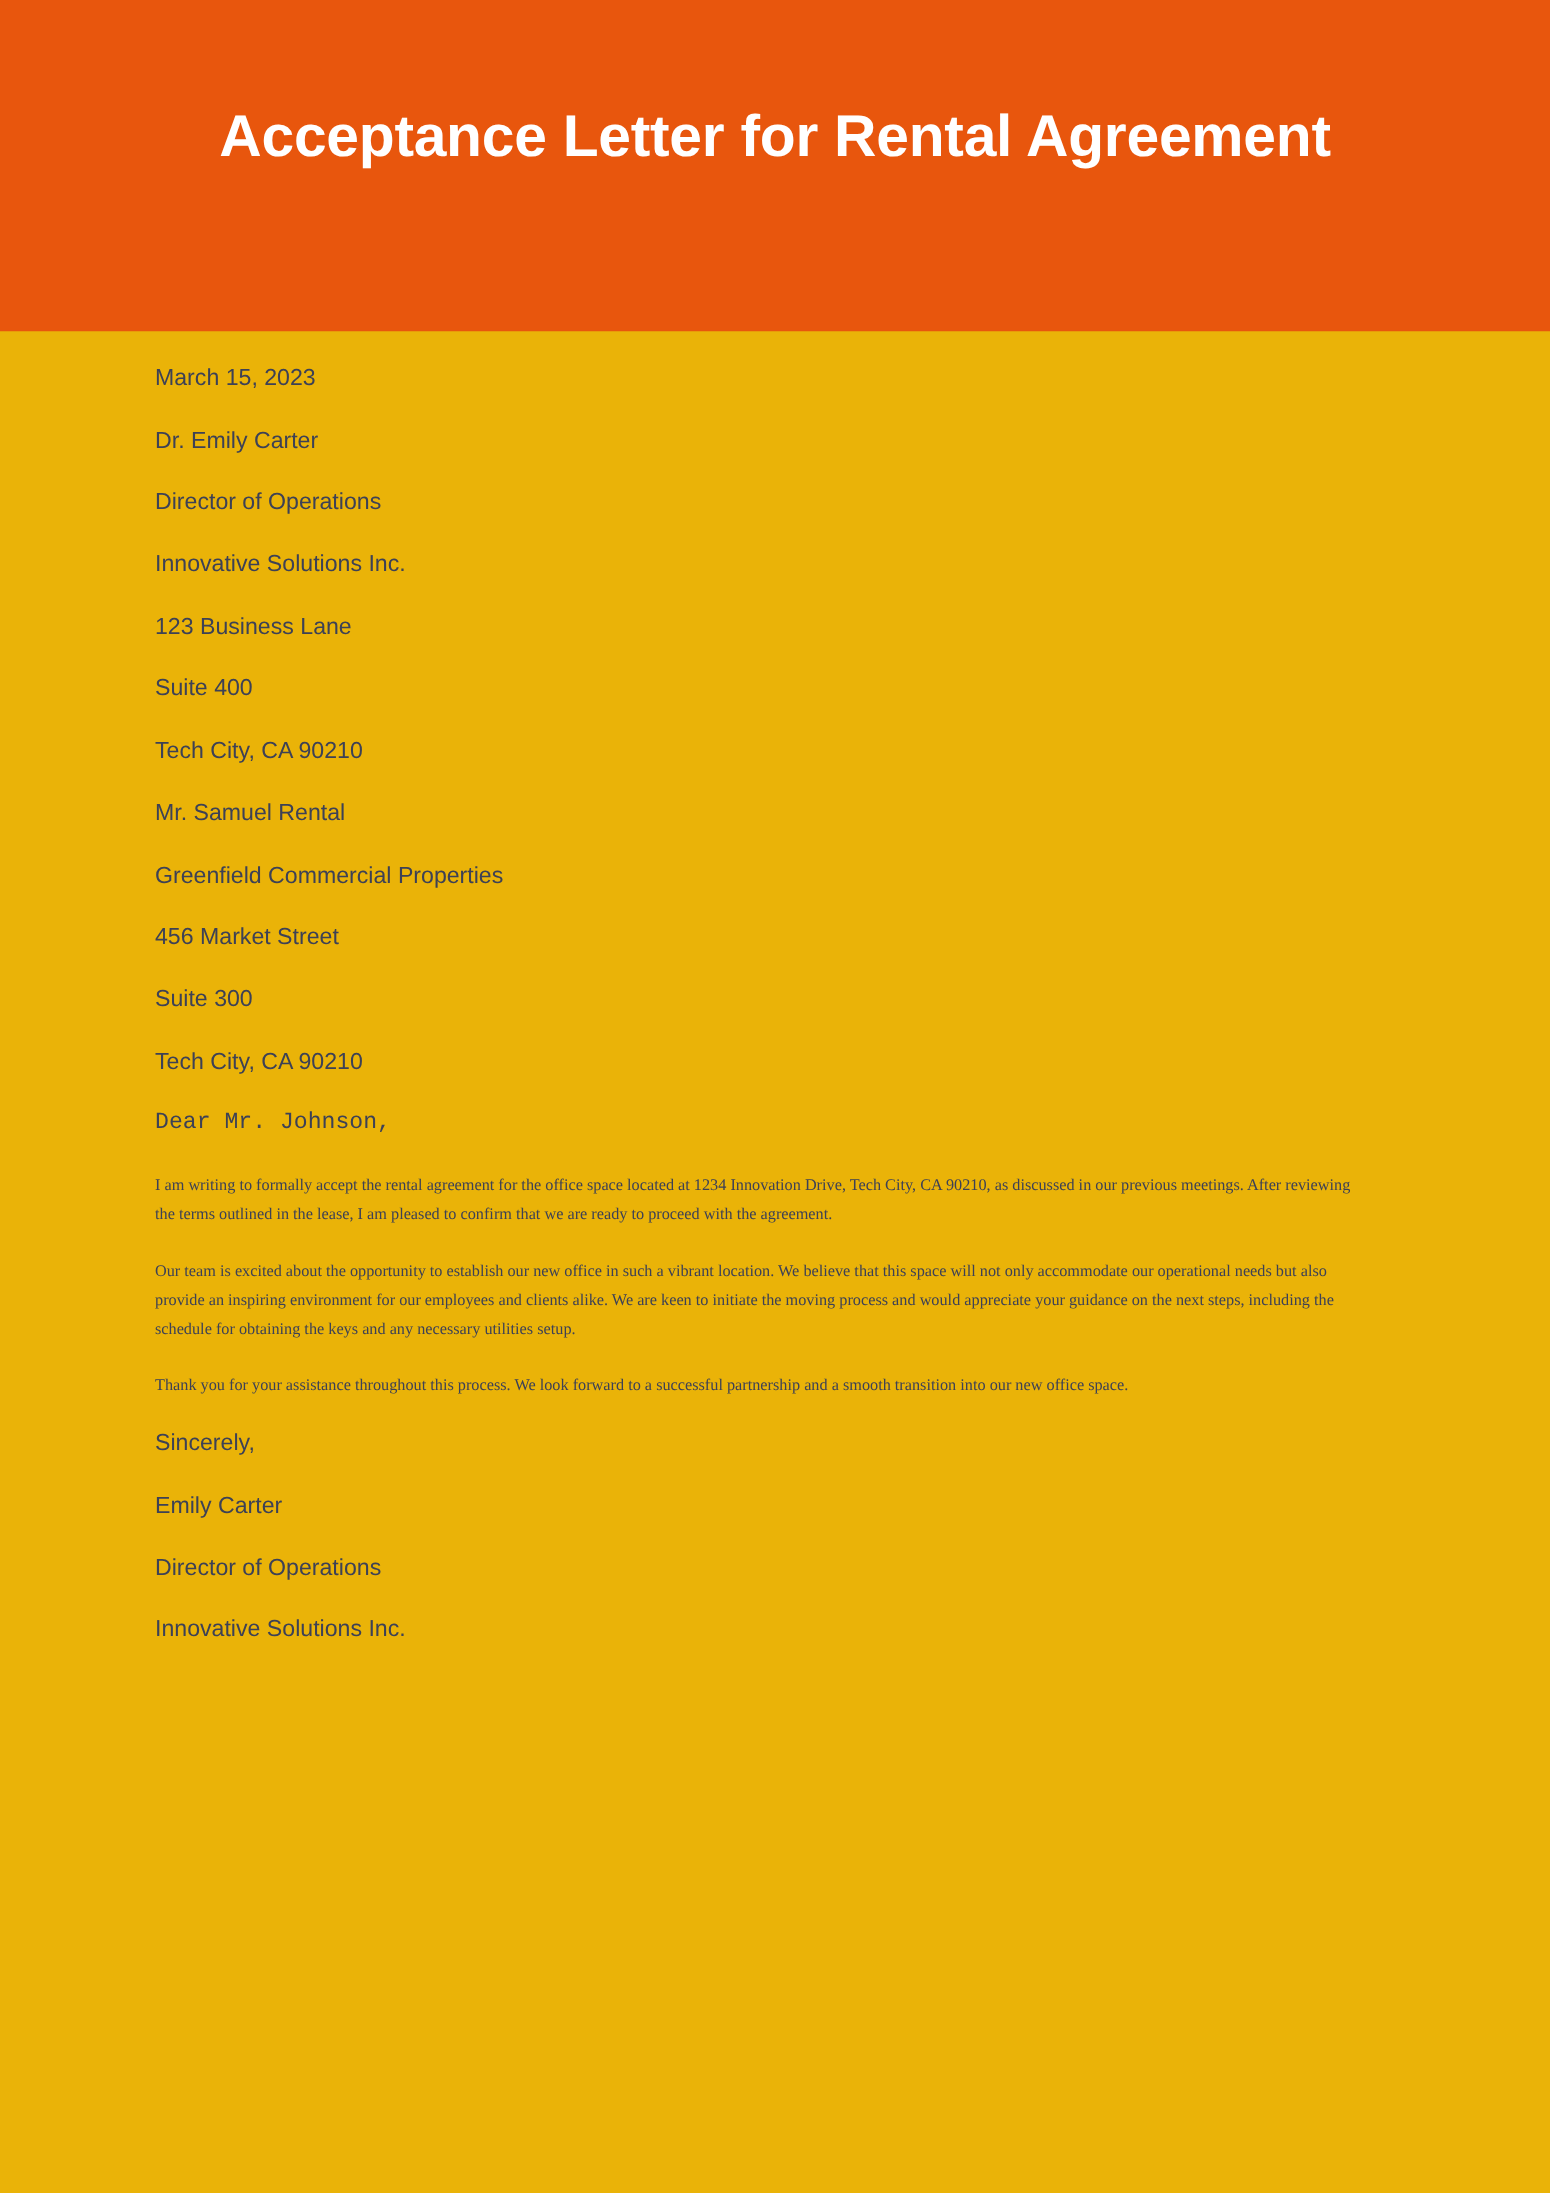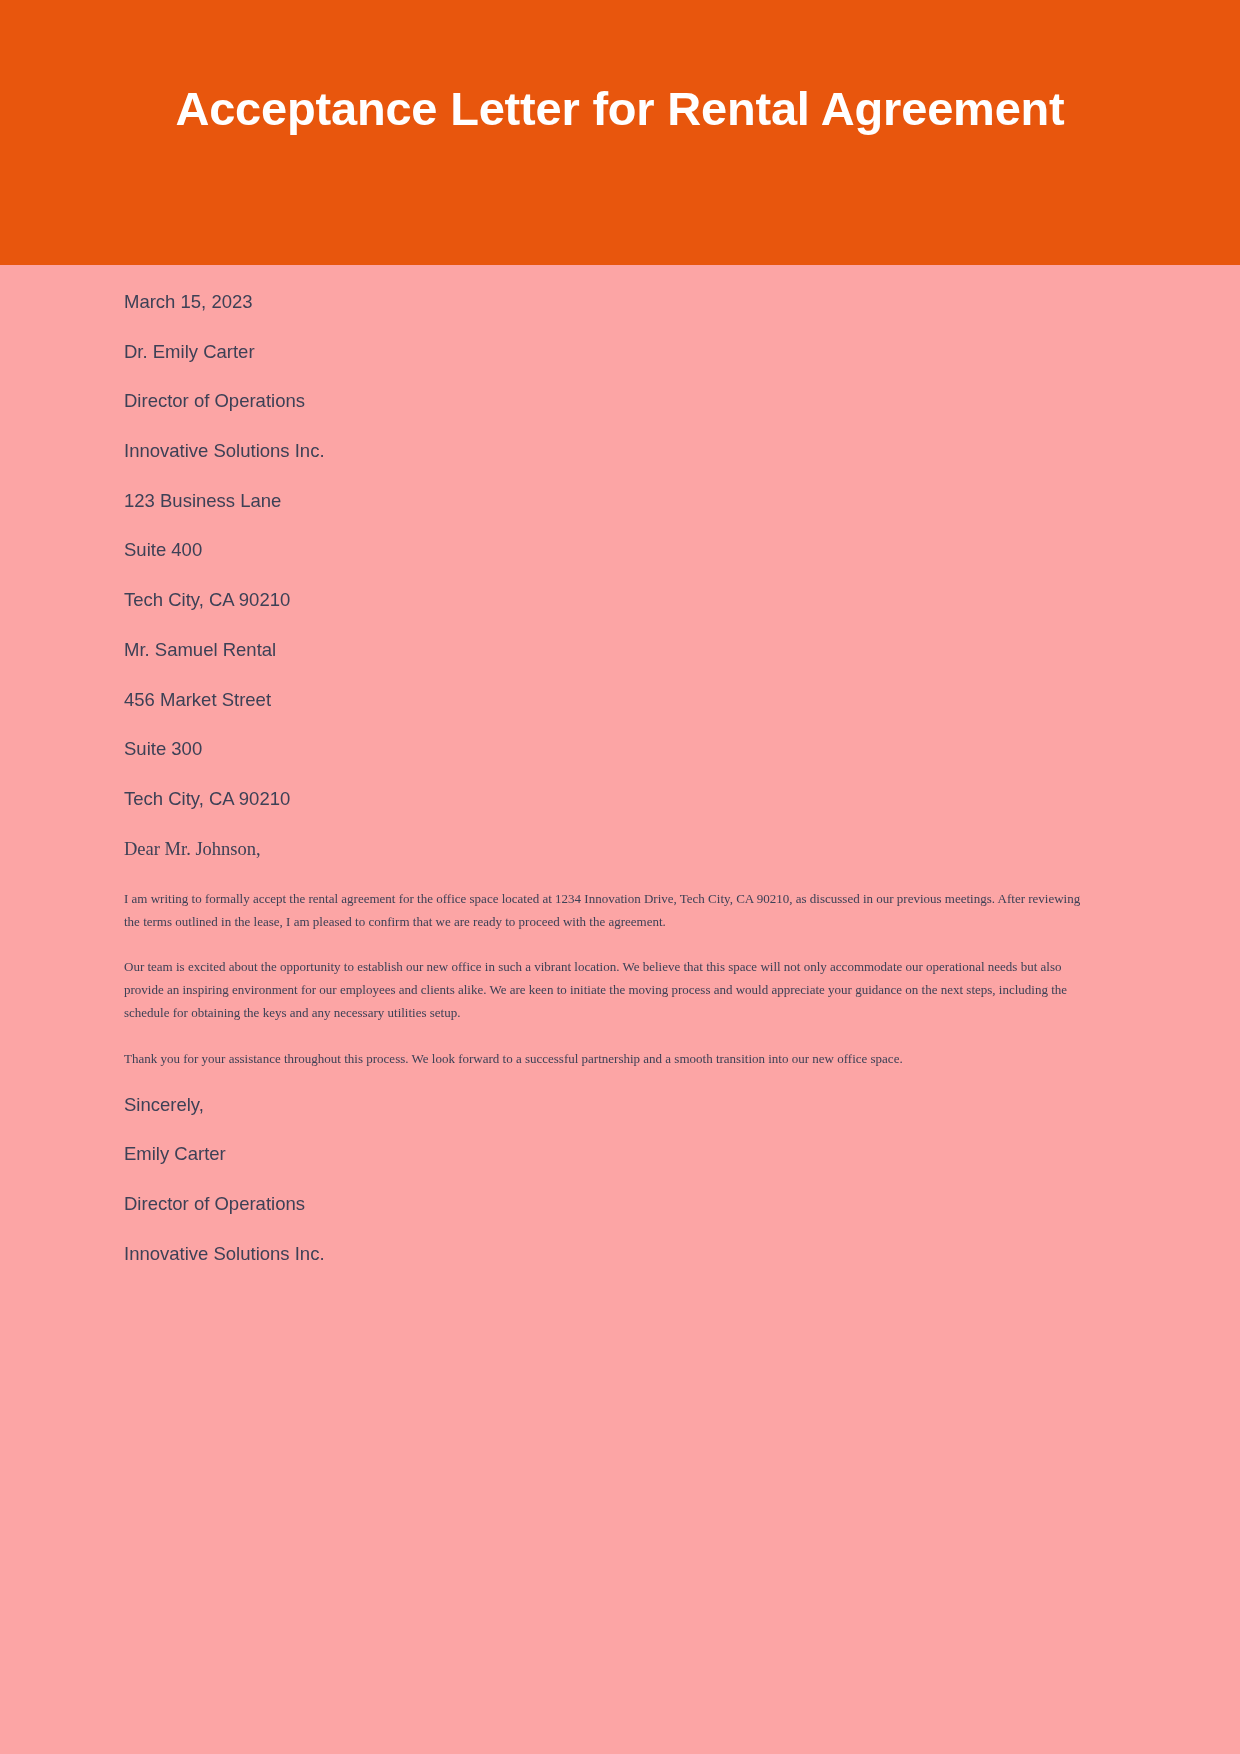--- a/index.html
+++ b/index.html
@@ -10,21 +10,21 @@
     width: 1240px;
     height: 1754px;
     background: #fdece4;
     font-family: "Liberation Sans", sans-serif;
     overflow: hidden;
   }
   .page {
     position: relative;
     width: 1240px;
     height: 1754px;
-    background: #fca5a5;
+    background: #eab308;
     box-sizing: border-box;
   }
   .header-band {
     width: 1240px;
     height: 265px;
     background: #e8560d;
     display: flex;
     align-items: flex-start;
     justify-content: center;
     box-sizing: border-box;
@@ -57,21 +57,21 @@
     white-space: nowrap;
   }
   .addr-line:first-child {
     margin-top: 0;
   }
   .salutation {
     color: #3d4156;
     font-size: 18.5px;
     line-height: 1.2;
     margin: 0 0 28px 0;
-    font-family: Liberation Serif, serif;
+    font-family: Liberation Mono, monospace;
   }
   .para {
     color: #3d4156;
     font-size: 13px;
     line-height: 22.8px;
     margin: 0 0 23px 0;
     max-width: 968px;
     text-align: left;
     font-family: Liberation Serif, serif;
   }
@@ -106,20 +106,21 @@
       <p class="addr-line">Dr. Emily Carter</p>
       <p class="addr-line">Director of Operations</p>
       <p class="addr-line">Innovative Solutions Inc.</p>
       <p class="addr-line">123 Business Lane</p>
       <p class="addr-line">Suite 400</p>
       <p class="addr-line">Tech City, CA 90210</p>
     </div>
 
     <div>
       <p class="addr-line">Mr. Samuel Rental</p>
+      <p class="addr-line">Greenfield Commercial Properties</p>
       <p class="addr-line">456 Market Street</p>
       <p class="addr-line">Suite 300</p>
       <p class="addr-line">Tech City, CA 90210</p>
     </div>
 
     <p class="salutation">Dear Mr. Johnson,</p>
 
     <div>
       <p class="para">I am writing to formally accept the rental agreement for the office space located at 1234 Innovation Drive, Tech City, CA 90210, as discussed in our previous meetings. After reviewing the terms outlined in the lease, I am pleased to confirm that we are ready to proceed with the agreement.</p>
       <p class="para">Our team is excited about the opportunity to establish our new office in such a vibrant location. We believe that this space will not only accommodate our operational needs but also provide an inspiring environment for our employees and clients alike. We are keen to initiate the moving process and would appreciate your guidance on the next steps, including the schedule for obtaining the keys and any necessary utilities setup.</p>

